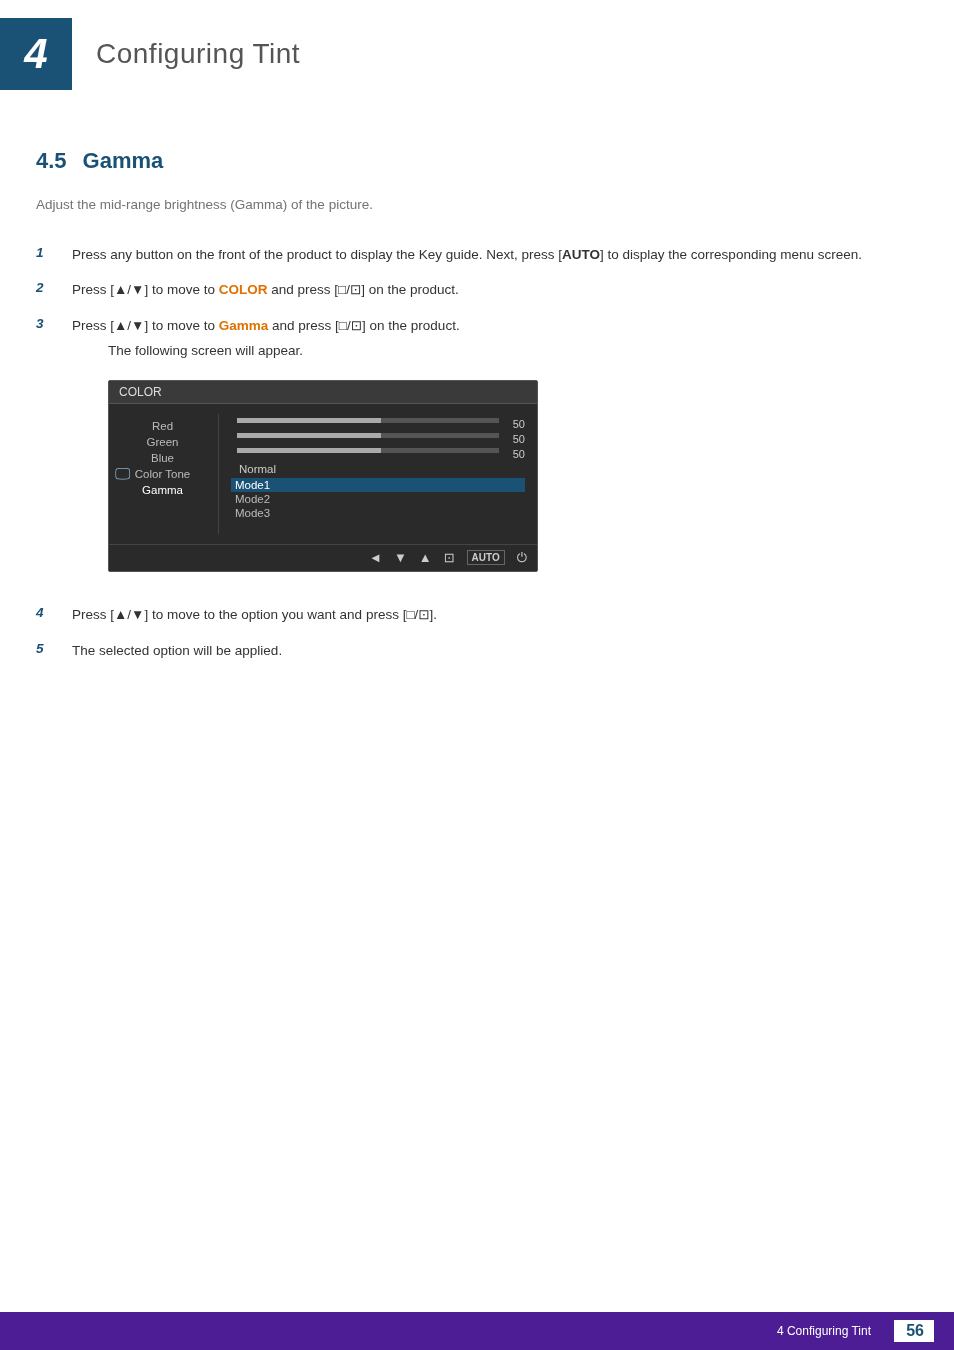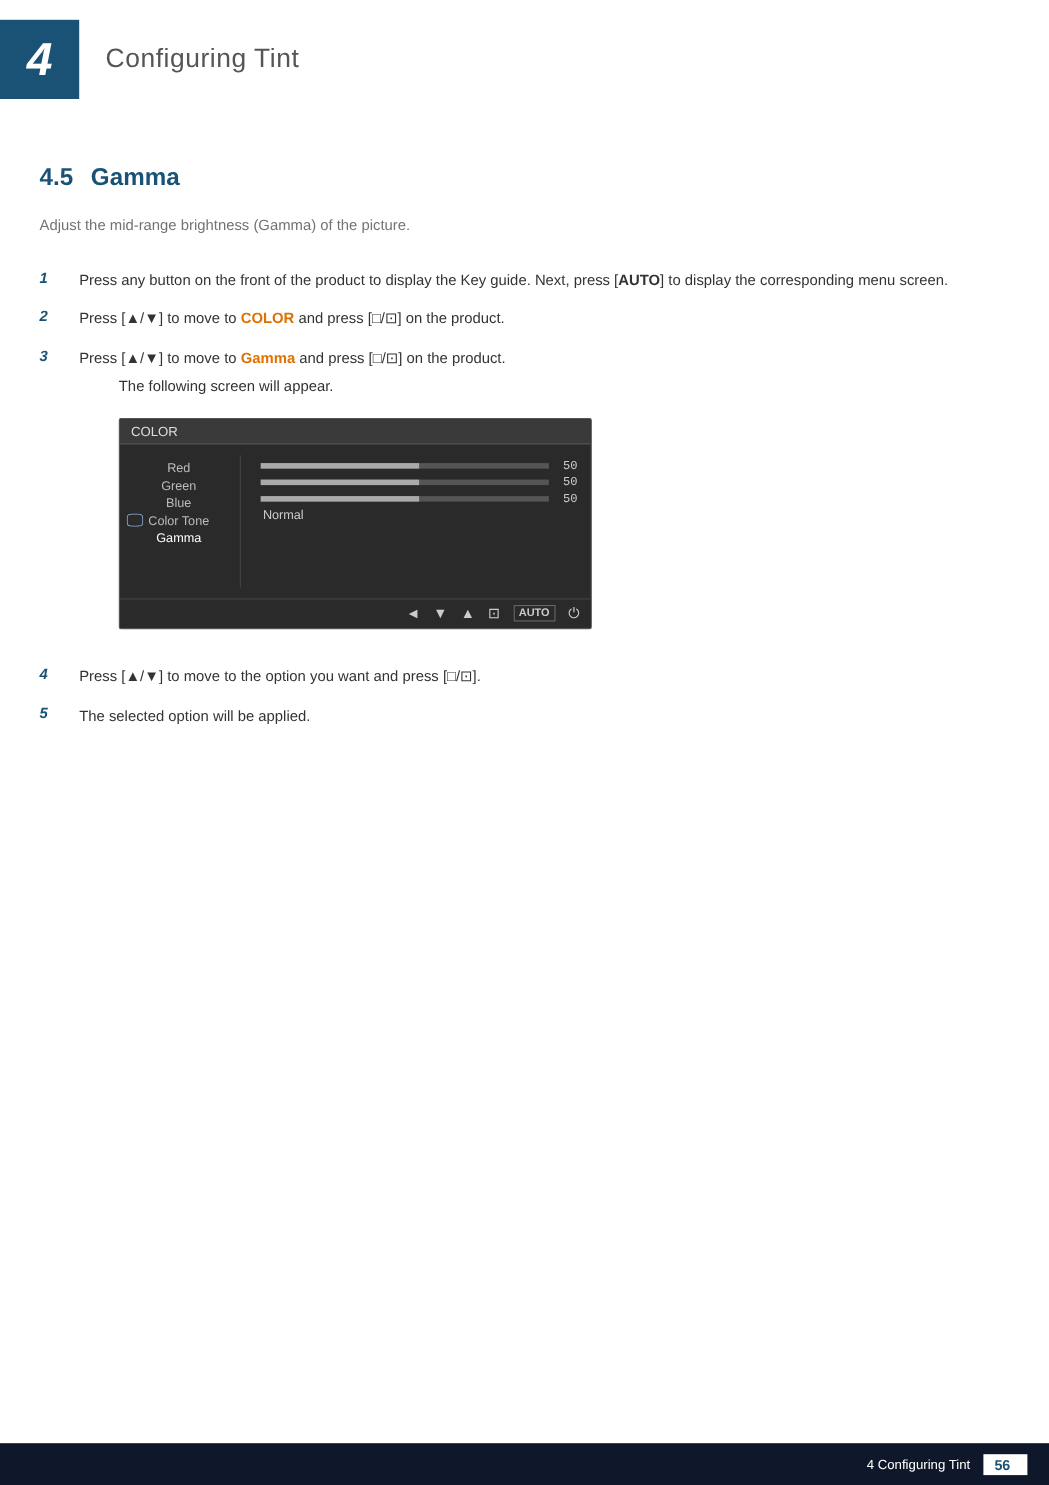--- a/index.html
+++ b/index.html
@@ -52,21 +52,21 @@
 
     .chapter-number {
       color: #ffffff;
       font-size: 42px;
       font-weight: bold;
       font-style: italic;
     }
 
     .chapter-title {
       margin-left: 24px;
-      font-size: 24px;
+      font-size: 28px;
       font-weight: normal;
       color: #555;
       letter-spacing: 0.5px;
     }
 
     
     .main-content {
       padding: 40px 60px 60px 36px;
     }
 
@@ -216,23 +216,22 @@
       color: #fff;
     }
 
     .menu-right {
       flex: 1;
       padding: 4px 12px;
     }
 
     .slider-row {
       display: flex;
-      align-items: center;
+      align-items: flex-start;
       margin-bottom: 3px;
-      font-family: Liberation Mono, monospace;
     }
 
     .slider-bar-container {
       flex: 1;
       margin: 0 6px;
       height: 5px;
       background: #555;
       position: relative;
     }
 
@@ -312,41 +311,42 @@
       padding: 1px 4px;
     }
 
     
     .page-footer {
       position: absolute;
       bottom: 0;
       left: 0;
       right: 0;
       height: 38px;
-      background: #0f172a;
+      background: #4c1d95;
       display: flex;
       align-items: center;
       justify-content: flex-end;
       padding: 0 20px;
     }
 
     .footer-text {
       color: #fff;
       font-size: 12px;
       margin-right: 12px;
     }
 
     .footer-page-number {
       background: #fff;
       color: #1a5276;
-      font-size: 13px;
+      font-size: 16px;
       font-weight: bold;
       padding: 2px 10px;
       min-width: 40px;
-      text-align: left;
+      text-align: right;
+      margin-left: 11px;
     }
   </style>
 </head>
 <body>
 
 <div class="page-header">
   <div class="chapter-number-block">
     <span class="chapter-number">4</span>
   </div>
   <h1 class="chapter-title">Configuring Tint</h1>
@@ -418,20 +418,25 @@
                 <div class="slider-bar-container">
                   <div class="slider-bar-fill" style="width:55%"></div>
                 </div>
                 <span class="slider-value">50</span>
               </div>
 
               <div class="color-tone-row">
                 <span class="color-tone-value">Normal</span>
               </div>
 
+              <div class="gamma-options">
+                <span class="gamma-option selected">Mode1</span>
+                <span class="gamma-option">Mode2</span>
+                <span class="gamma-option">Mode3</span>
+              </div>
             </div>
           </div>
 
           <div class="controls-bar">
             <span class="control-btn">
               <span class="icon-sym">◄</span>
             </span>
             <span class="control-btn">
               <span class="icon-sym">▼</span>
             </span>

